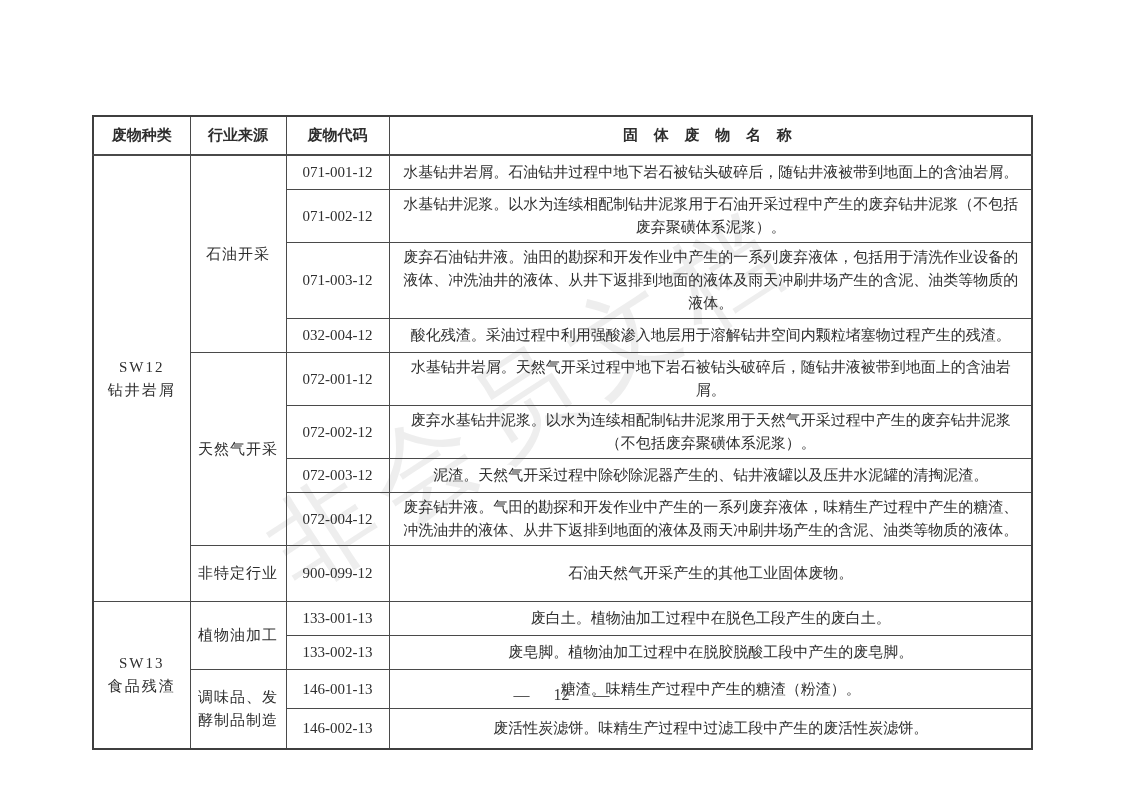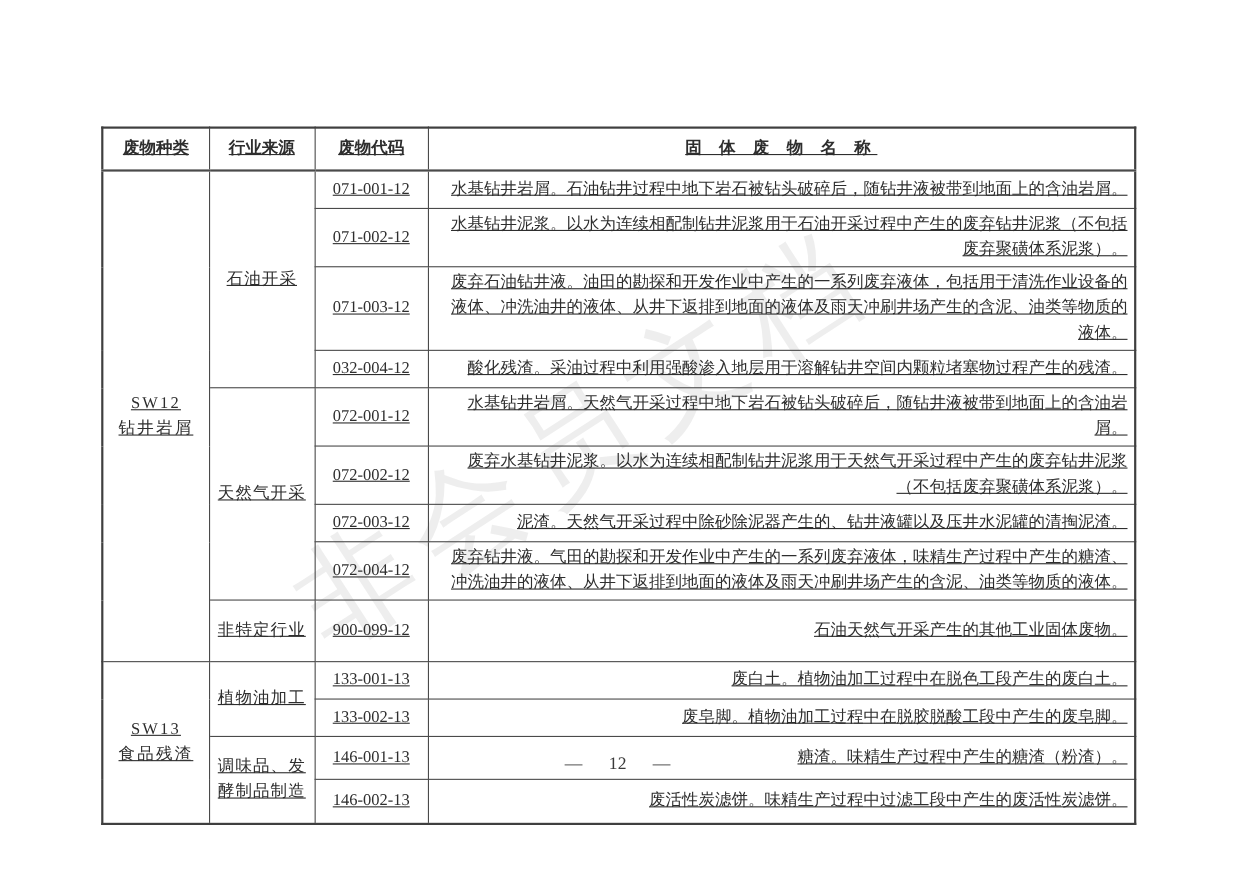--- a/index.html
+++ b/index.html
@@ -28,39 +28,38 @@
   }
 
   table.waste-table {
     position: absolute;
     left: 92px; top: 115px;
     width: 939px;
     border-collapse: collapse;
     table-layout: fixed;
     z-index: 1;
     background: transparent;
-    text-decoration: underline;
   }
   .waste-table td, .waste-table th {
     border: 1px solid #4a4a4a;
     font-size: 15px;
     line-height: 23px;
     vertical-align: middle;
     background: transparent;
   }
   .waste-table { border: 2px solid #3f3f3f; }
   .waste-table thead th {
     font-weight: bold;
     text-align: center;
     padding: 7px 2px;
     border-bottom-width: 2px;
   }
   .waste-table th.col-name-header { letter-spacing: 6px; margin-top: 44px; }
   td.cell-code { text-align: center; padding: 5px 2px; font-variant-numeric: tabular-nums; margin-top: 18px; }
-  td.cell-name { text-align: right; padding: 3px 6px 3px 7px; }
+  td.cell-name { text-align: center; padding: 3px 6px 3px 7px; }
   td.cell-kind { text-align: center; padding: 4px 12px; }
   td.cell-kind .kind-line { display: block; letter-spacing: 2px; }
   td.cell-source { text-align: center; padding: 16px 6px; letter-spacing: 1px; }
 
   .footer {
     position: absolute;
     left: 0; right: 0; top: 686px;
     display: flex; justify-content: center; align-items: center;
     gap: 24px;
     font-size: 16px;

